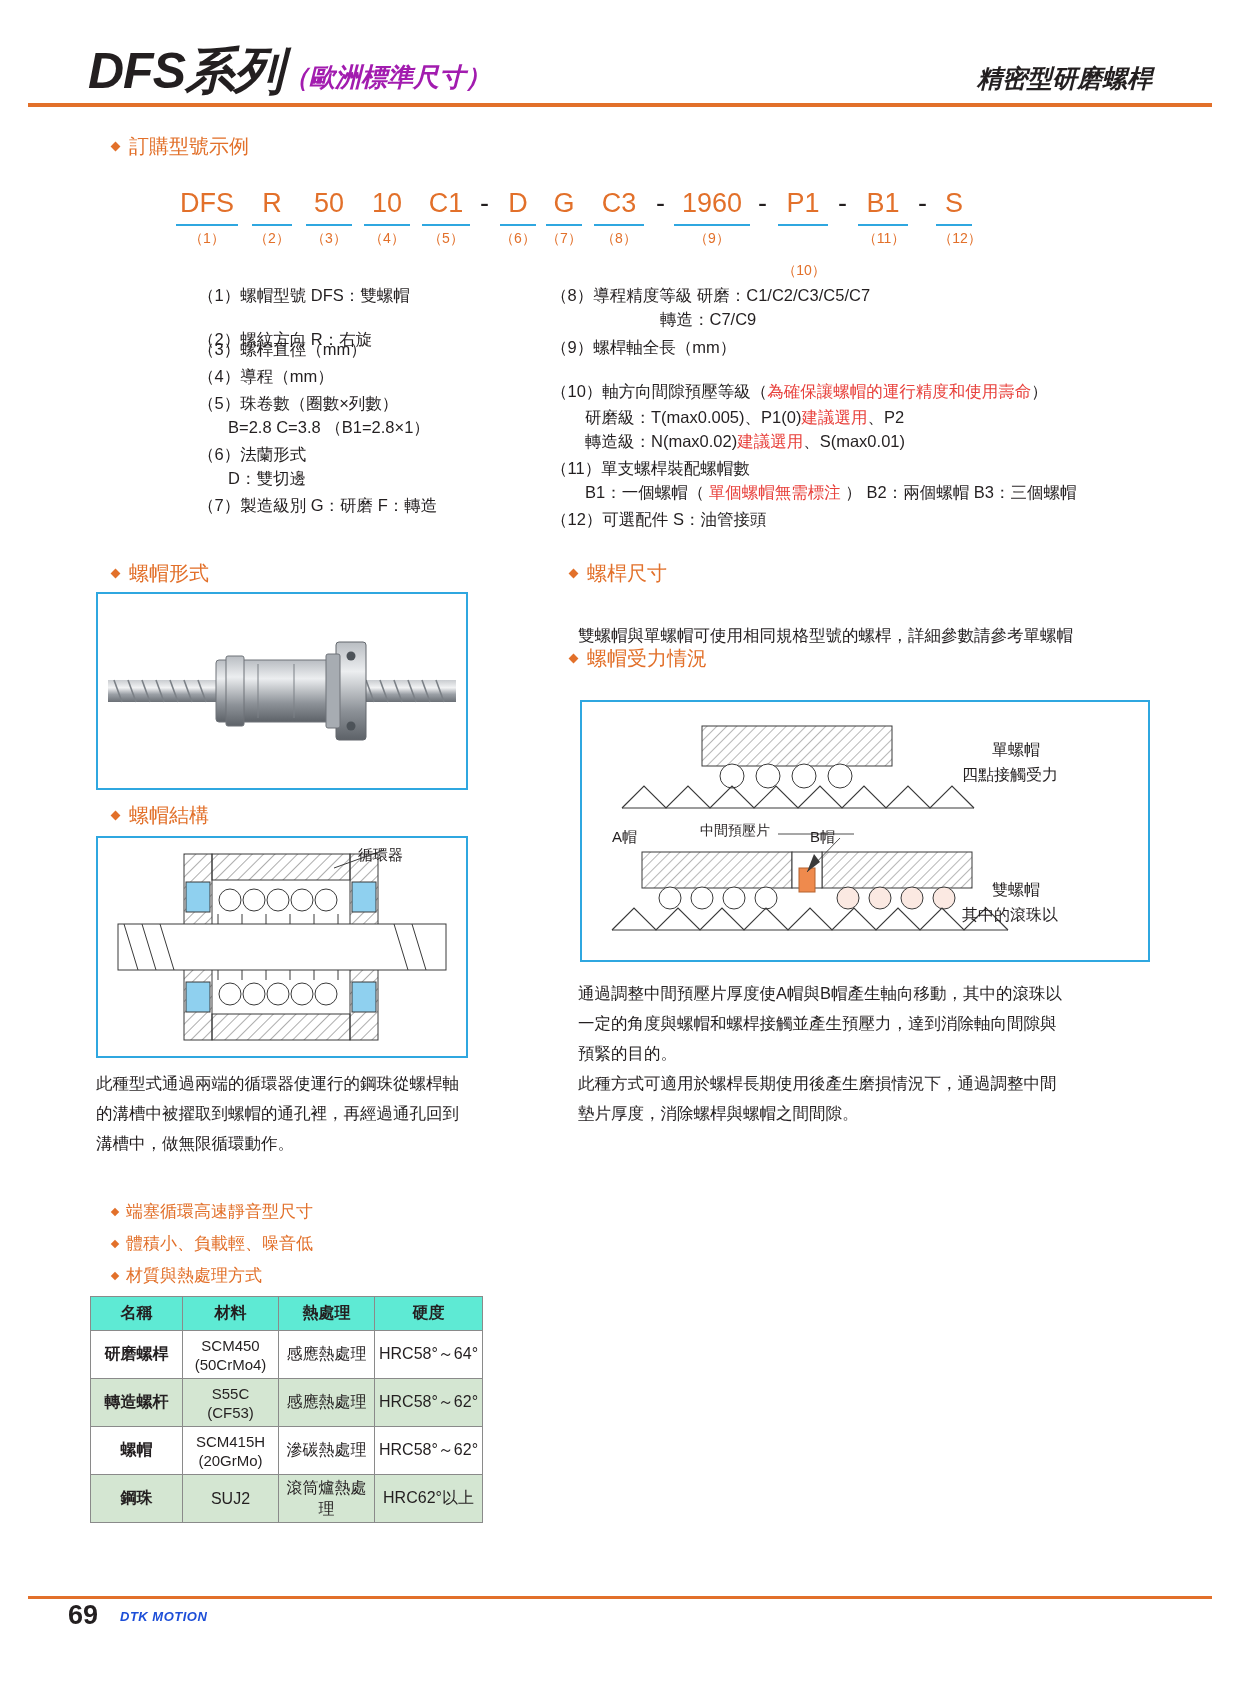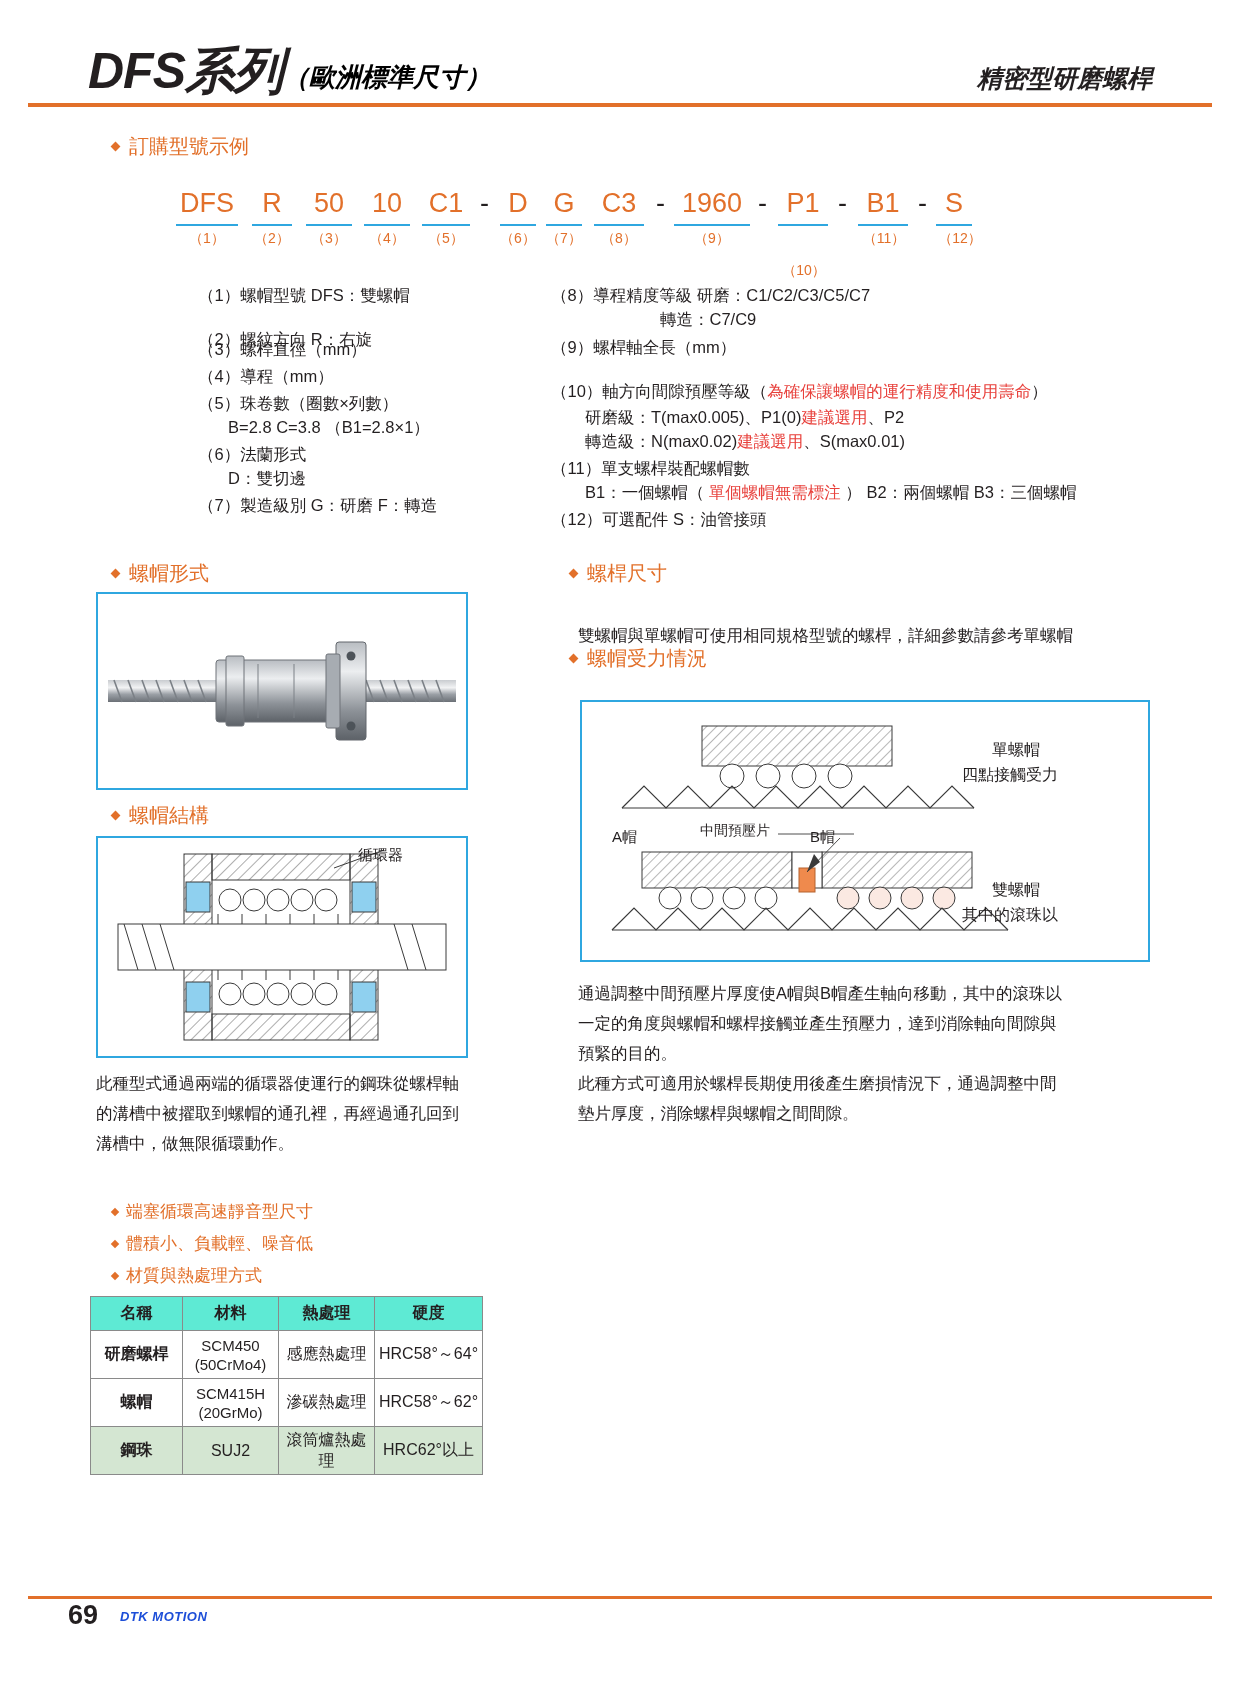--- a/index.html
+++ b/index.html
@@ -15,21 +15,21 @@
   .header { position: absolute; left: 0; top: 0; width: 1240px; height: 112px; }
   .title-main {
     position: absolute; left: 88px; top: 38px;
     font-size: 50px; font-weight: bold; font-style: italic;
     letter-spacing: -1px; color: #231f20;
     font-family: "Liberation Sans", sans-serif;
   }
   .title-sub {
     position: absolute; left: 283px; top: 60px;
     font-size: 26px; font-weight: bold; font-style: italic;
-    color: #000000;
+    color: #a21caf;
   }
   .title-right {
     position: absolute; right: 88px; top: 62px;
     font-size: 25px; font-weight: bold; font-style: italic;
     color: #231f20;
   }
   .header-rule {
     position: absolute; left: 28px; top: 103px;
     width: 1184px; height: 4px; background: #e2702a;
   }
@@ -296,20 +296,29 @@
   <tbody>
     <tr>
       <td class="cellname">研磨螺桿</td>
       <td>
         <span class="sub">SCM450</span>
         <span class="sub">(50CrMo4)</span>
       </td>
       <td>感應熱處理</td>
       <td>HRC58°～64°</td>
     </tr>
+    <tr class="alt">
+      <td class="cellname">轉造螺杆</td>
+      <td>
+        <span class="sub">S55C</span>
+        <span class="sub">(CF53)</span>
+      </td>
+      <td>感應熱處理</td>
+      <td>HRC58°～62°</td>
+    </tr>
     <tr>
       <td class="cellname">螺帽</td>
       <td>
         <span class="sub">SCM415H</span>
         <span class="sub">(20GrMo)</span>
       </td>
       <td>滲碳熱處理</td>
       <td>HRC58°～62°</td>
     </tr>
     <tr class="alt">

